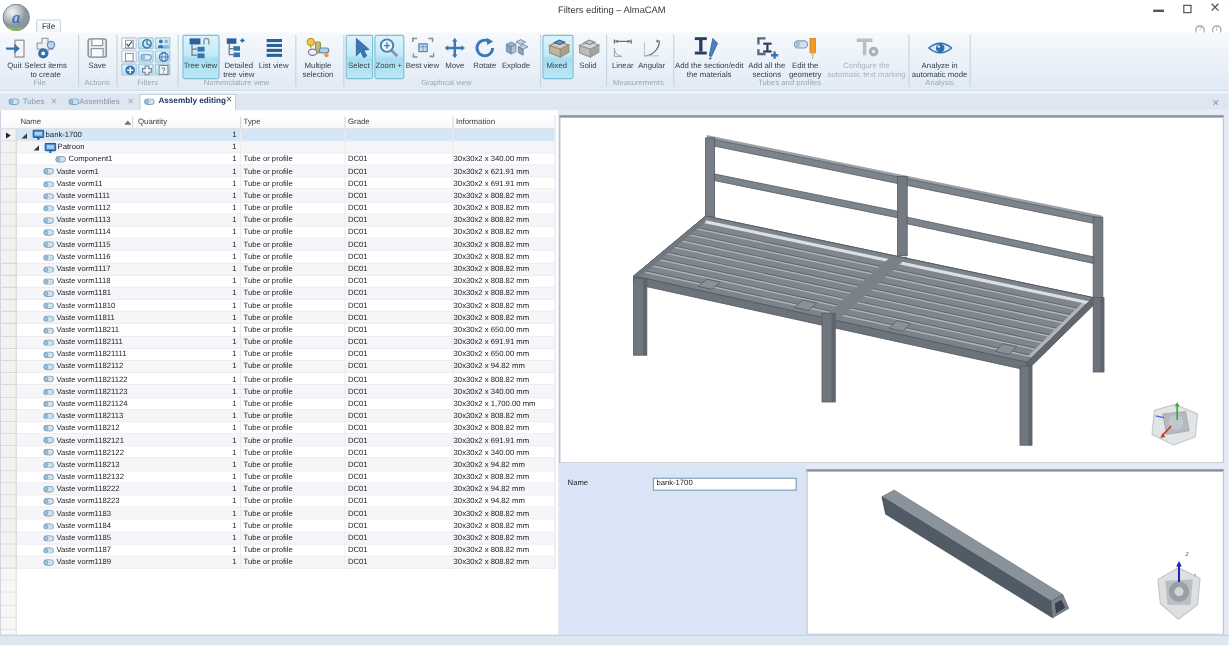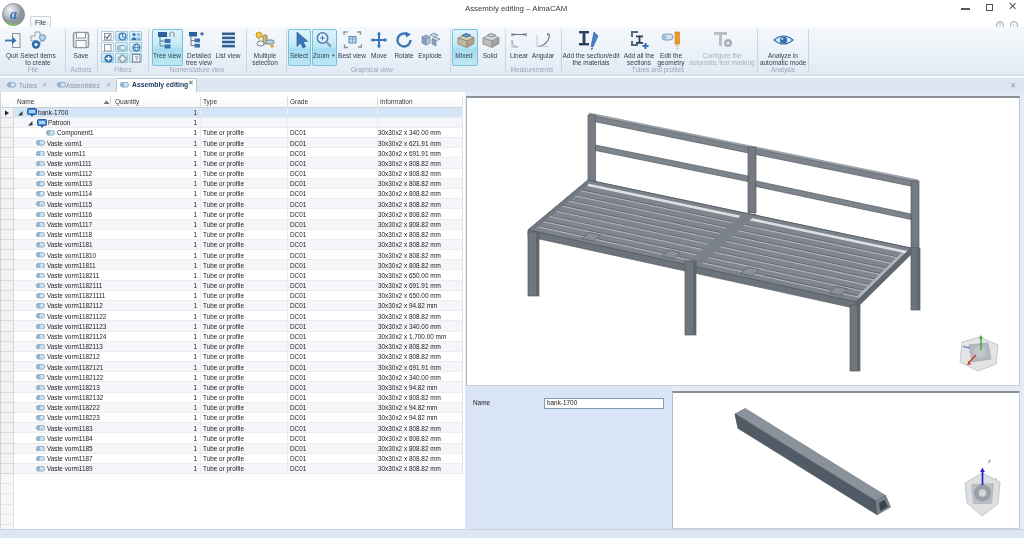--- a/index.html
+++ b/index.html
@@ -7,21 +7,21 @@
 .glabel{position:absolute;top:66px;font-size:6.4px;color:#9aa6b6;text-align:center;transform:translateX(-50%);white-space:nowrap}
 .blab{position:absolute;top:52px;font-size:6.5px;line-height:7px;color:#34404e;text-align:center;transform:translateX(-50%);white-space:nowrap}
 .sep{position:absolute;top:29px;width:1px;height:43px;background:#c9d5e3}
 .hl{background:linear-gradient(#dff3fb 0%,#c3e9f6 45%,#a5ddf0 55%,#bfe7f3 100%);border:1px solid #79c0da;border-radius:2px}
 .fbtn{position:absolute;width:13px;height:10px;border:1px solid #9fc9dd;border-radius:1px}
 .fcy{background:linear-gradient(#dff3fb,#b4e2f2)}
 .fwh{background:#fdfeff;border-color:#b8c6d4}
 </style></head><body>
 <div class="ab" style="left:0;top:0;width:1024px;height:1px;background:#d4dae2"></div>
 <div class="ab" style="left:0;top:0;width:1024px;height:17px;background:#ffffff"></div>
-<div class="ab" style="left:465px;top:4px;font-size:7.8px;color:#3a3a3a">Assembly editing – AlmaCAM</div>
+<div class="ab" style="left:465px;top:4px;font-size:7.8px;color:#3a3a3a">Filters editing – AlmaCAM</div>
 <div class="ab" style="left:961px;top:8px;width:9px;height:1.6px;background:#555"></div>
 <div class="ab" style="left:986px;top:4px;width:7px;height:7px;border:1.4px solid #555"></div>
 <div class="ab" style="left:1008px;top:0px;font-size:11px;color:#555">✕</div>
 <svg class="ab" style="left:2px;top:3px" width="23" height="23">
     <defs>
       <radialGradient id="lg" cx="35%" cy="30%">
         <stop offset="0%" stop-color="#f2f4f6"></stop>
         <stop offset="55%" stop-color="#c3c9d0"></stop>
         <stop offset="100%" stop-color="#8d959e"></stop>
       </radialGradient>

